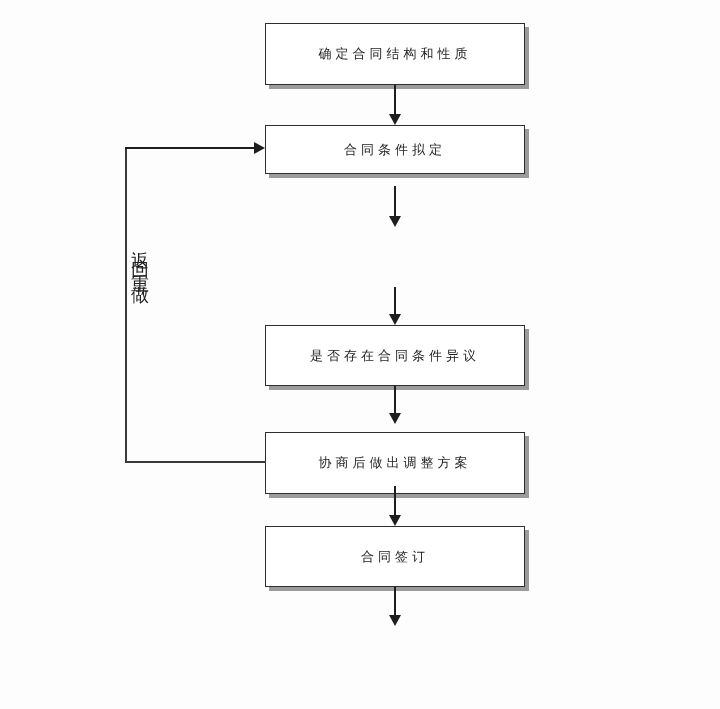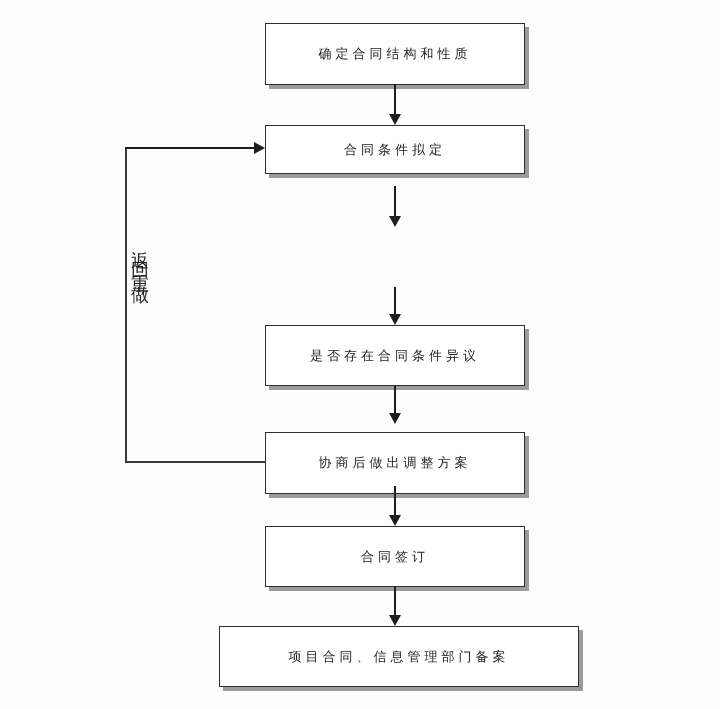--- a/index.html
+++ b/index.html
@@ -120,21 +120,20 @@
 </head>
 <body>
 
 <div class="canvas">
 
   <div class="node n1">确定合同结构和性质</div>
   <div class="node n2">合同条件拟定</div>
   <div class="node n4">是否存在合同条件异议</div>
   <div class="node n5">协商后做出调整方案</div>
   <div class="node n6">合同签订</div>
-  <div class="node n7">项目合同、信息管理部门备案</div>
 
   <div class="vline c1"></div>
   <div class="arrow-down t1"></div>
 
   <div class="vline c2"></div>
   <div class="arrow-down t2"></div>
 
   <div class="vline c3"></div>
   <div class="arrow-down t3"></div>
 

